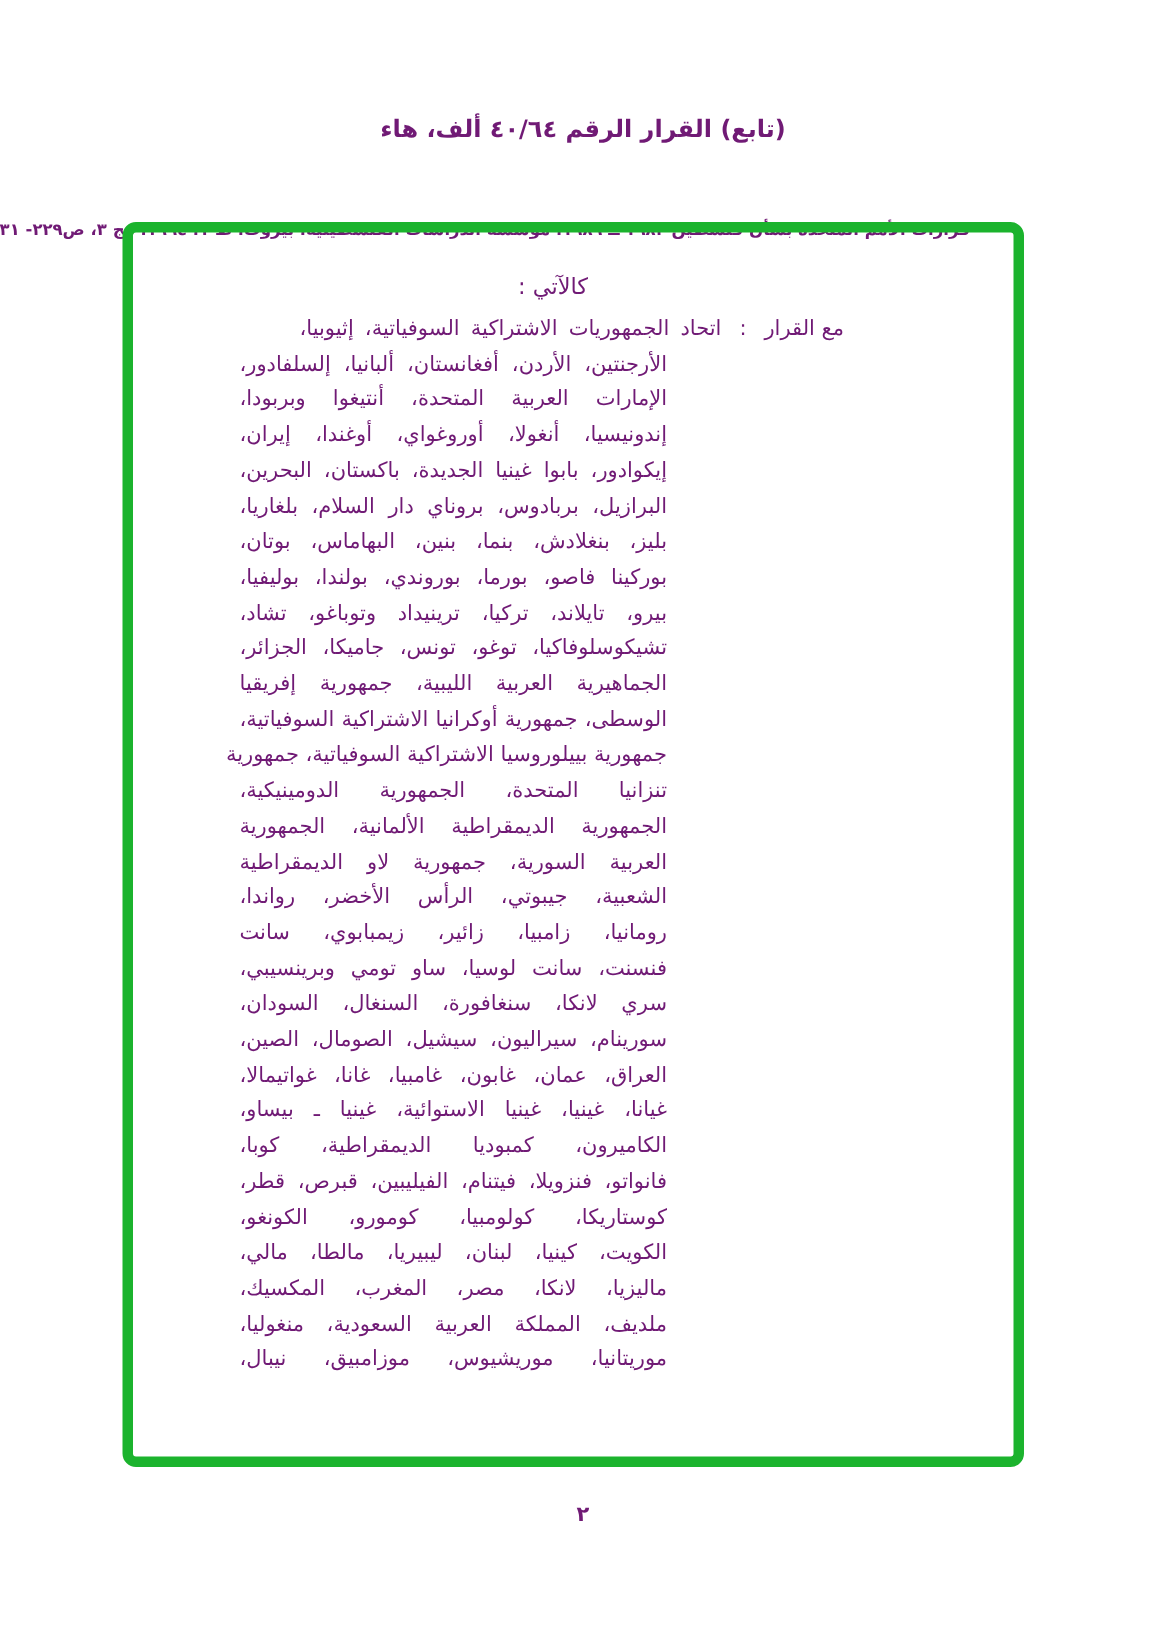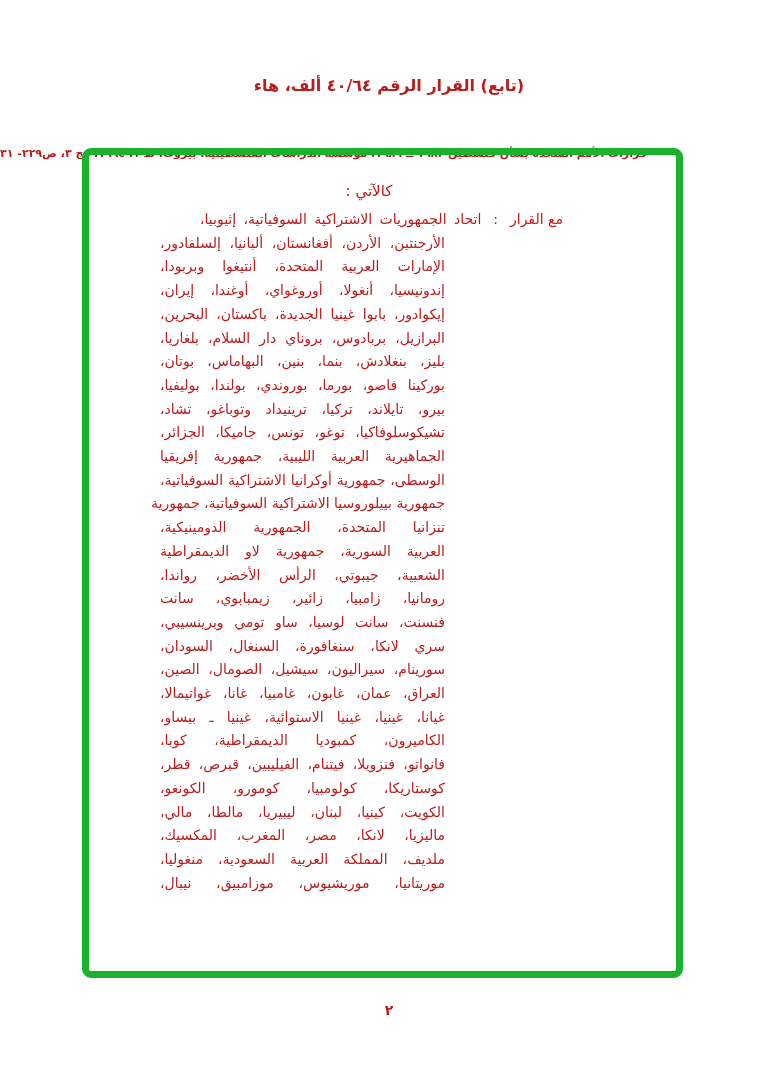--- a/index.html
+++ b/index.html
@@ -1,21 +1,21 @@
 <!DOCTYPE html>
 <html lang="ar" dir="rtl"><head>
 <meta charset="utf-8">
 <style>
   html,body{margin:0;padding:0;background:#ffffff;}
   #page{
     position:relative;
     width:778px;height:1092px;
     background:#ffffff;
     font-family:"DejaVu Sans", sans-serif;
-    color:#b91c1c;
+    color:#701a75;
     overflow:hidden;
     direction:rtl;
   }
   
   .doc-title{
     position:absolute;
     top:76px;left:0;width:778px;
     text-align:center;
     font-size:16px;
     font-weight:bold;
@@ -126,20 +126,21 @@
         <div class="cline">إيكوادور، بابوا غينيا الجديدة، باكستان، البحرين،</div>
         <div class="cline">البرازيل، بربادوس، بروناي دار السلام، بلغاريا،</div>
         <div class="cline">بليز، بنغلادش، بنما، بنين، البهاماس، بوتان،</div>
         <div class="cline">بوركينا فاصو، بورما، بوروندي، بولندا، بوليفيا،</div>
         <div class="cline">بيرو، تايلاند، تركيا، ترينيداد وتوباغو، تشاد،</div>
         <div class="cline">تشيكوسلوفاكيا، توغو، تونس، جاميكا، الجزائر،</div>
         <div class="cline">الجماهيرية العربية الليبية، جمهورية إفريقيا</div>
         <div class="cline">الوسطى، جمهورية أوكرانيا الاشتراكية السوفياتية،</div>
         <div class="cline">جمهورية بييلوروسيا الاشتراكية السوفياتية، جمهورية</div>
         <div class="cline">تنزانيا المتحدة، الجمهورية الدومينيكية،</div>
+        <div class="cline">الجمهورية الديمقراطية الألمانية، الجمهورية</div>
         <div class="cline">العربية السورية، جمهورية لاو الديمقراطية</div>
         <div class="cline">الشعبية، جيبوتي، الرأس الأخضر، رواندا،</div>
         <div class="cline">رومانيا، زامبيا، زائير، زيمبابوي، سانت</div>
         <div class="cline">فنسنت، سانت لوسيا، ساو تومي وبرينسيبي،</div>
         <div class="cline">سري لانكا، سنغافورة، السنغال، السودان،</div>
         <div class="cline">سورينام، سيراليون، سيشيل، الصومال، الصين،</div>
         <div class="cline">العراق، عمان، غابون، غامبيا، غانا، غواتيمالا،</div>
         <div class="cline">غيانا، غينيا، غينيا الاستوائية، غينيا ـ بيساو،</div>
         <div class="cline">الكاميرون، كمبوديا الديمقراطية، كوبا،</div>
         <div class="cline">فانواتو، فنزويلا، فيتنام، الفيليبين، قبرص، قطر،</div>

